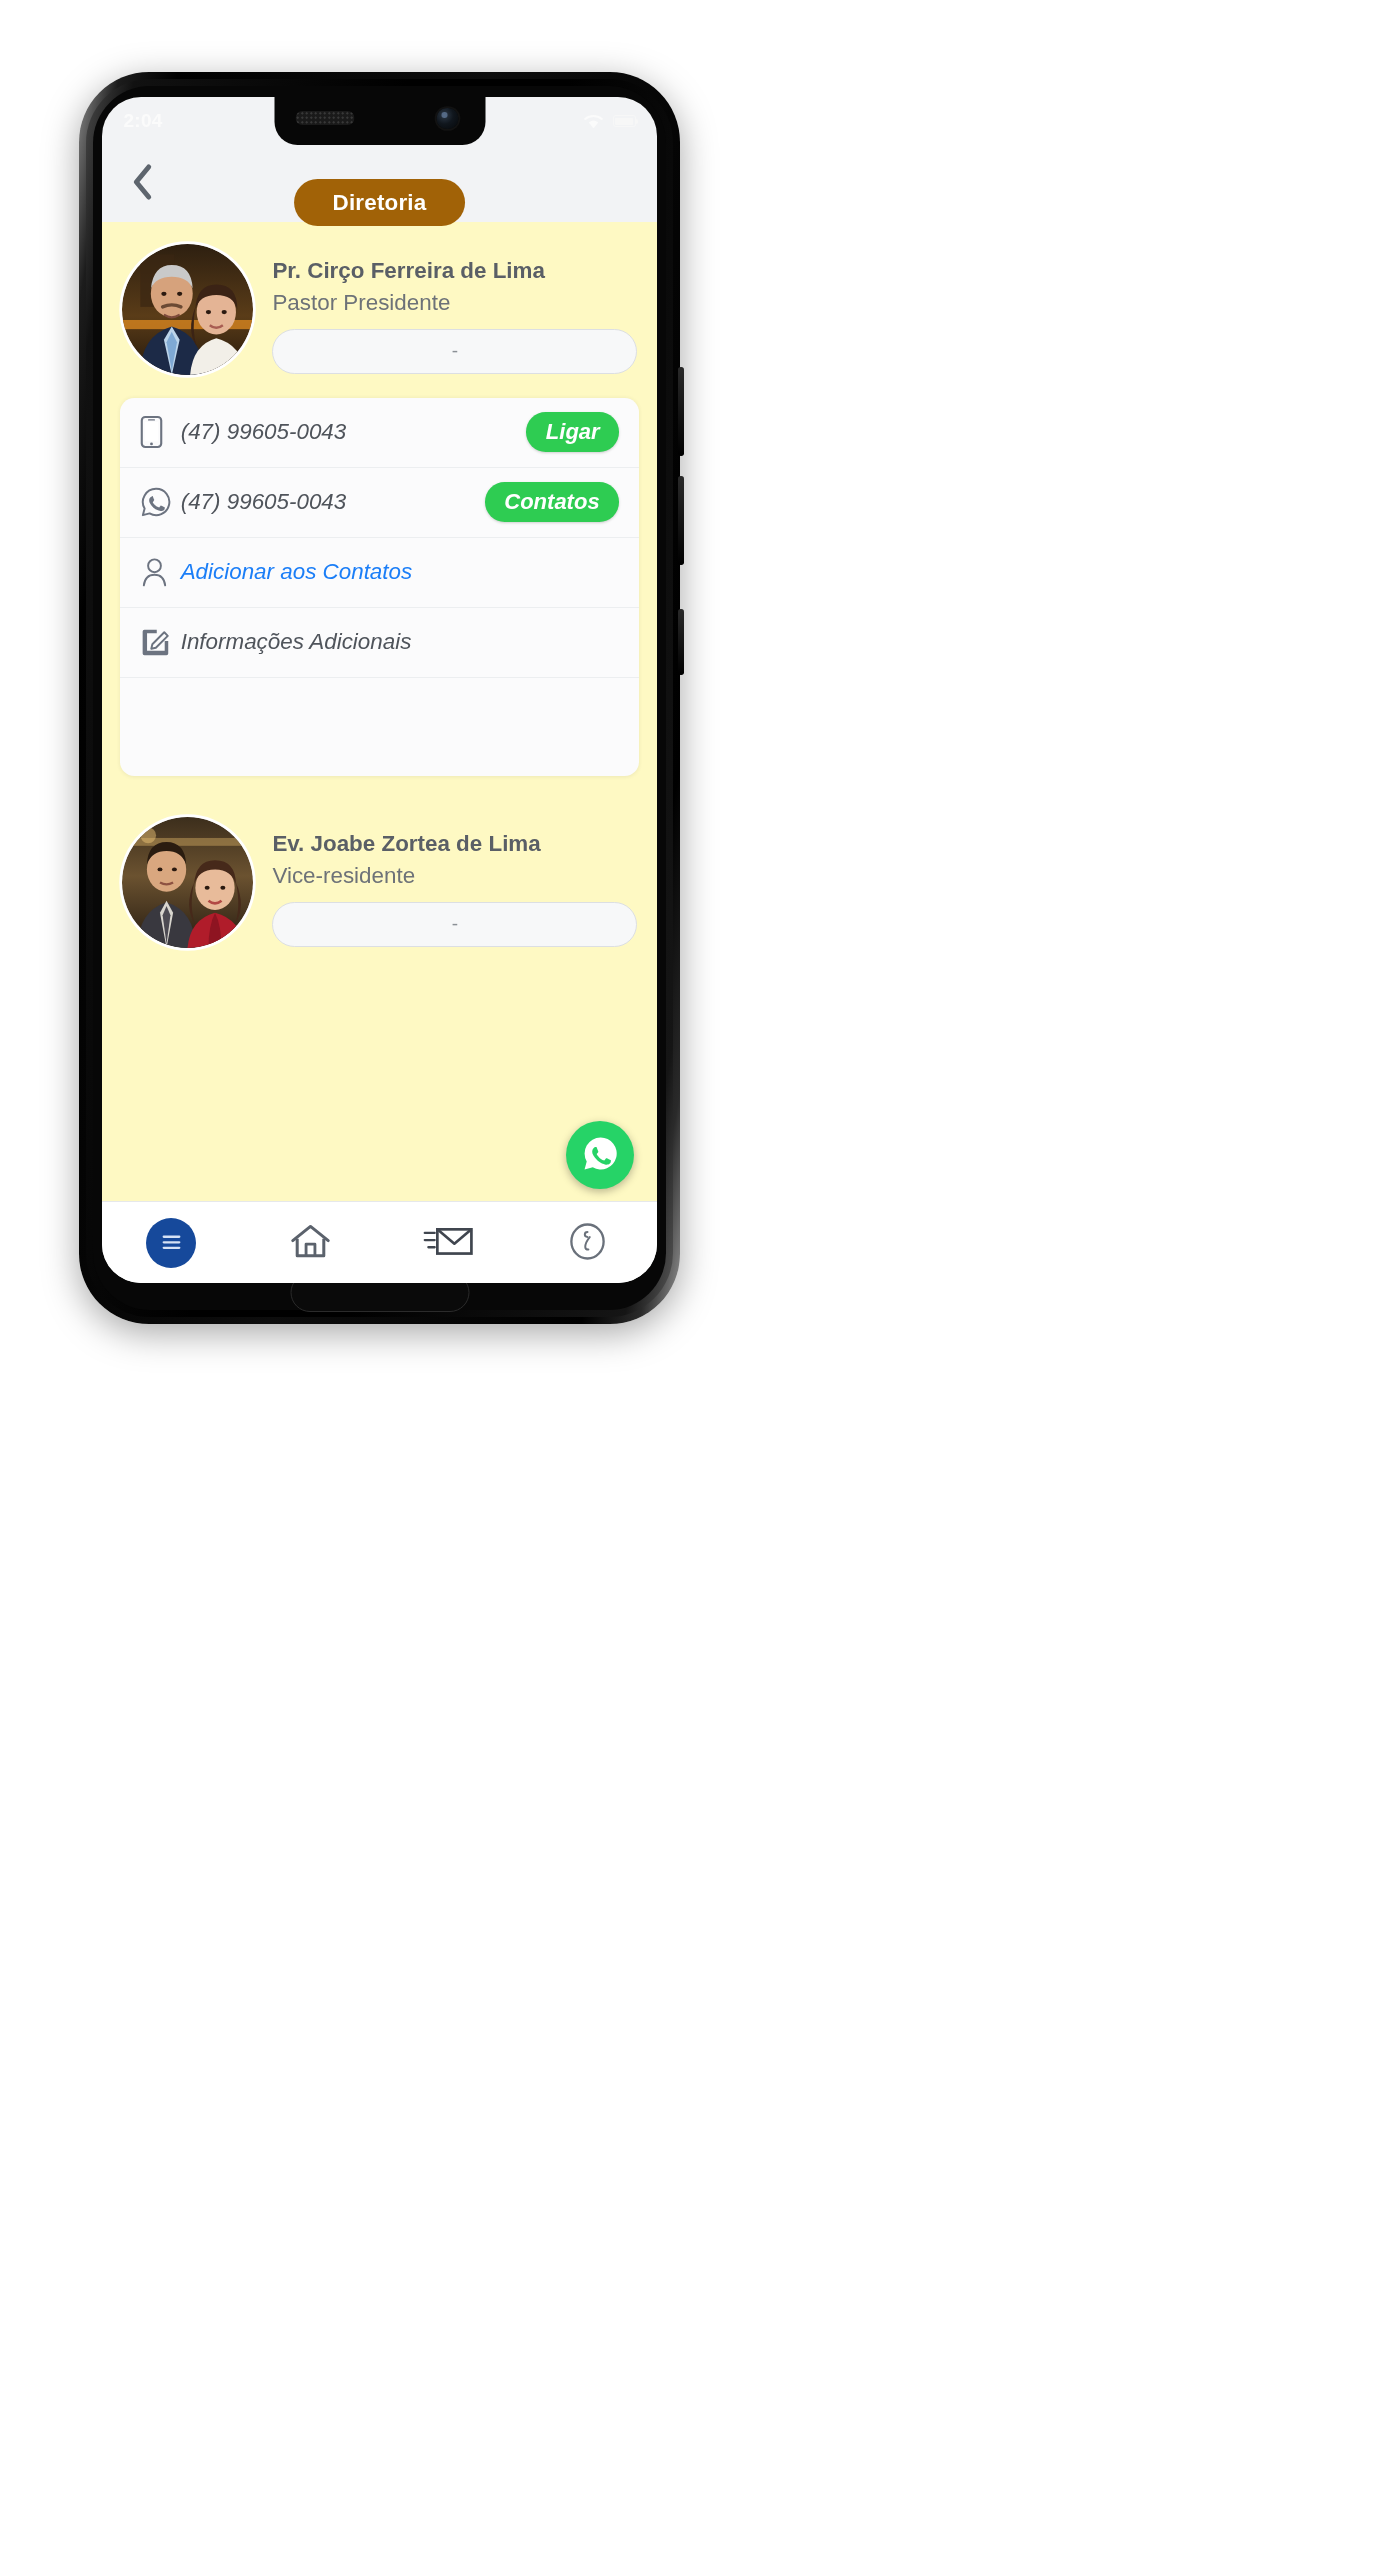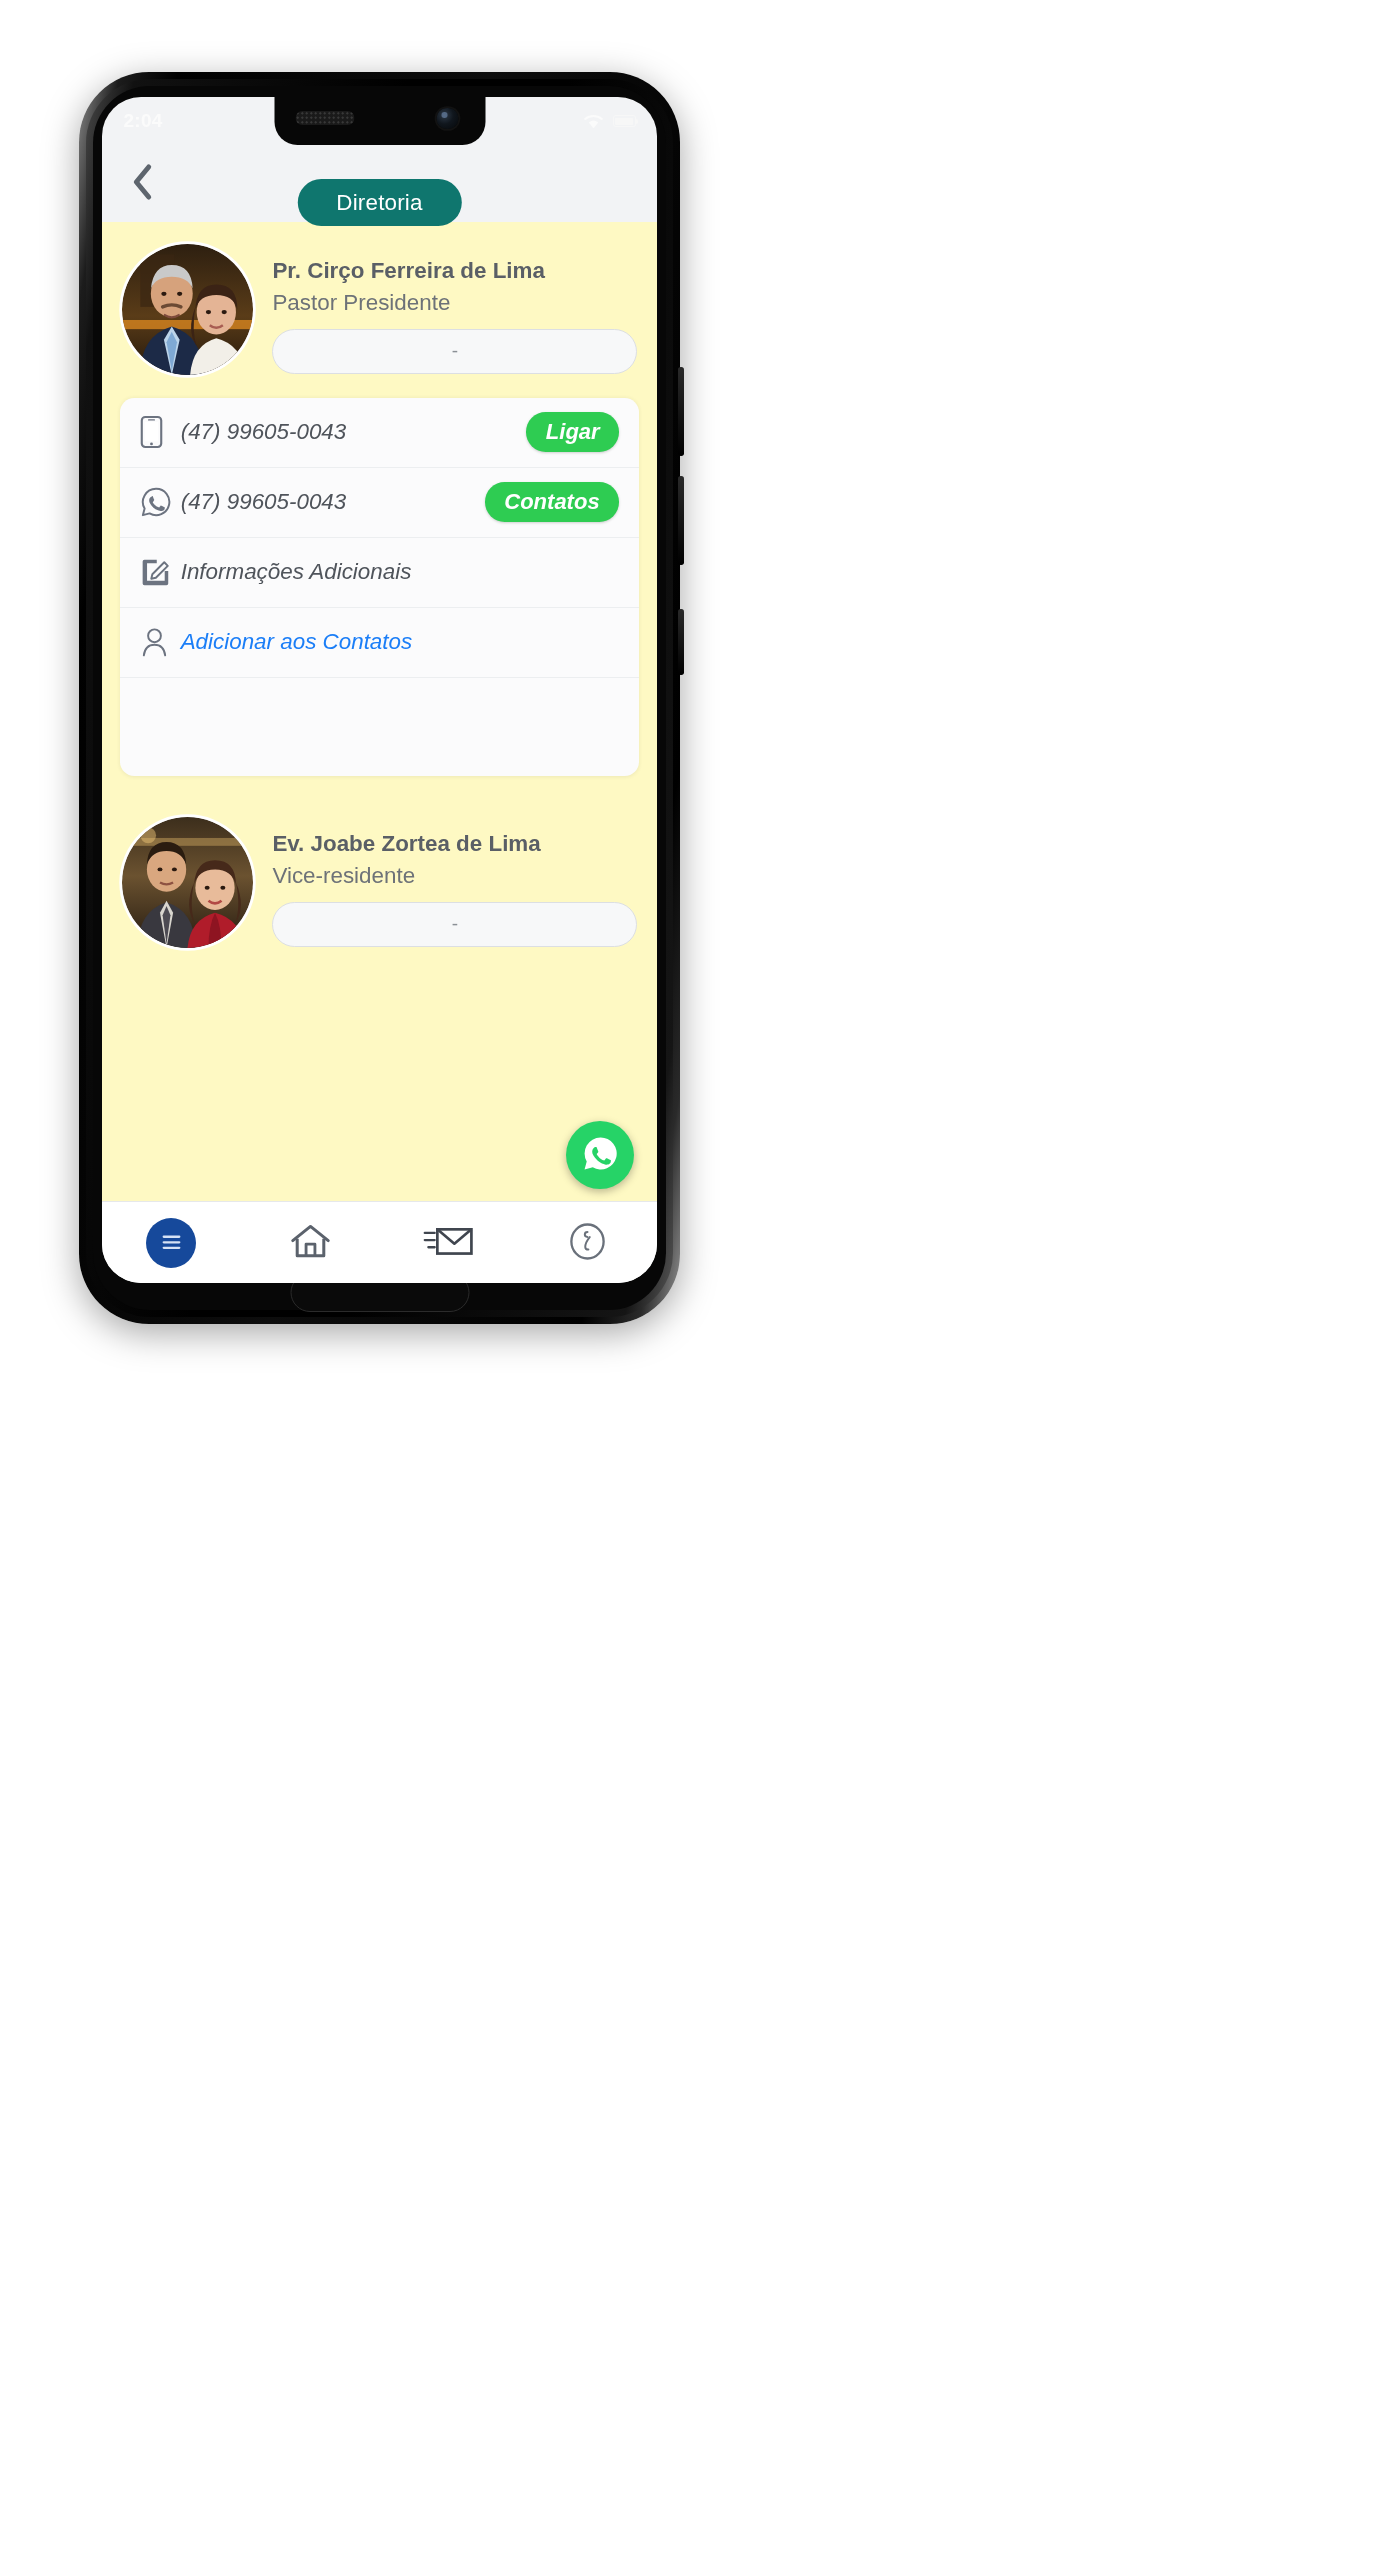--- a/index.html
+++ b/index.html
@@ -84,22 +84,22 @@
   .batt i{ display:block; height:100%; width:100%; background:#f7f7f7; border-radius:0.9px; }
 
   
   .app-header{
     position:absolute; top:48px; left:0; right:0; height:77px;
     display:flex; align-items:center; padding:0 19.7px; z-index:20;
   }
   .back-btn{ width:41px; height:41px; display:flex; align-items:center; justify-content:center; cursor:pointer; }
   .title-pill{
     position:absolute; left:50%; transform:translateX(-50%);
-    background:#0f766e; color:#fff; border-radius:25px;
-    padding:10.7px 39px; font-size:22.4px; font-weight:normal; letter-spacing:0.2px;
+    background:#a16207; color:#fff; border-radius:25px;
+    padding:10.7px 39px; font-size:22.4px; font-weight:bold; letter-spacing:0.2px;
     cursor:pointer; white-space:nowrap;margin-top:38px;
   }
 
   
   .content{
     position:absolute; top:125px; left:0; right:0; bottom:82px;
     overflow:hidden; background:#fef9c3;
   }
 
   .person{ display:flex; align-items:flex-start; padding:21.5px 19.7px 9px 19.7px; }
@@ -274,36 +274,36 @@
                 <path d="M18 3.2 a14.8 14.8 0 0 0 -12.8 22.2 L3.2 32.8 l7.6 -2 A14.8 14.8 0 1 0 18 3.2 Z" stroke="#6c7380" stroke-width="2.2" fill="none" stroke-linejoin="round"></path>
                 <path d="M13.4 11.8 c-.5 0 -1.1 .2 -1.6 .8 c-.6 .6 -1.5 1.5 -1.5 3.6 s1.6 4.2 1.8 4.5 c.2 .3 3 4.7 7.4 6.4 c3.6 1.4 4.4 1.1 5.2 1 c.8 -.1 2.5 -1 2.9 -2 c.4 -1 .4 -1.8 .3 -2 c-.1 -.2 -.4 -.3 -.9 -.6 c-.5 -.2 -2.5 -1.2 -2.9 -1.4 c-.4 -.1 -.7 -.2 -1 .2 c-.3 .5 -1.1 1.4 -1.3 1.6 c-.3 .3 -.5 .3 -.9 .1 c-.5 -.2 -2 -.7 -3.8 -2.3 c-1.4 -1.2 -2.3 -2.8 -2.6 -3.2 c-.3 -.5 0 -.7 .2 -.9 c.2 -.2 .5 -.5 .7 -.8 c.2 -.3 .3 -.5 .5 -.8 c.1 -.3 .1 -.6 0 -.8 c-.1 -.2 -1 -2.3 -1.3 -3.2 c-.4 -.8 -.7 -.7 -1 -.7 Z" fill="#6c7380"></path>
               </svg>
             </div>
             <div class="row-text">(47) 99605-0043</div>
             <div class="pill-btn">Contatos</div>
           </div>
 
           <div class="row">
             <div class="row-ico">
+              <svg width="29" height="32" viewBox="0 0 32 36">
+                <circle cx="16" cy="11" r="7.2" stroke="#6c7380" stroke-width="2.2" fill="none"></circle>
+                <path d="M4 33 q1.5 -12 12 -12 q10.5 0 12 12" stroke="#6c7380" stroke-width="2.2" fill="none" stroke-linecap="round"></path>
+              </svg>
+            </div>
+            <div class="row-text link">Adicionar aos Contatos</div>
+          </div>
+
+          <div class="row">
+            <div class="row-ico">
               <svg width="30" height="30" viewBox="0 0 34 34">
                 <path d="M5 3 h14 v4 h-11 v20 h20 v-11 h4 v14 a2 2 0 0 1 -2 2 h-25 a2 2 0 0 1 -2 -2 v-25 a2 2 0 0 1 2 -2 Z" fill="#6c7380"></path>
                 <path d="M14 19.5 L27.5 6 l4 4 L18 23.5 l-5.2 1.2 Z" stroke="#6c7380" stroke-width="2.2" fill="none" stroke-linejoin="round"></path>
               </svg>
             </div>
             <div class="row-text">Informações Adicionais</div>
-          </div>
-
-          <div class="row">
-            <div class="row-ico">
-              <svg width="29" height="32" viewBox="0 0 32 36">
-                <circle cx="16" cy="11" r="7.2" stroke="#6c7380" stroke-width="2.2" fill="none"></circle>
-                <path d="M4 33 q1.5 -12 12 -12 q10.5 0 12 12" stroke="#6c7380" stroke-width="2.2" fill="none" stroke-linecap="round"></path>
-              </svg>
-            </div>
-            <div class="row-text link">Adicionar aos Contatos</div>
           </div>
 
           <div class="card-spacer"></div>
         </div>
 
         <div class="person" style="padding-top:41px;">
           <div class="avatar">
             <svg viewBox="0 0 100 100">
               <defs>
                 <clipPath id="c2">

